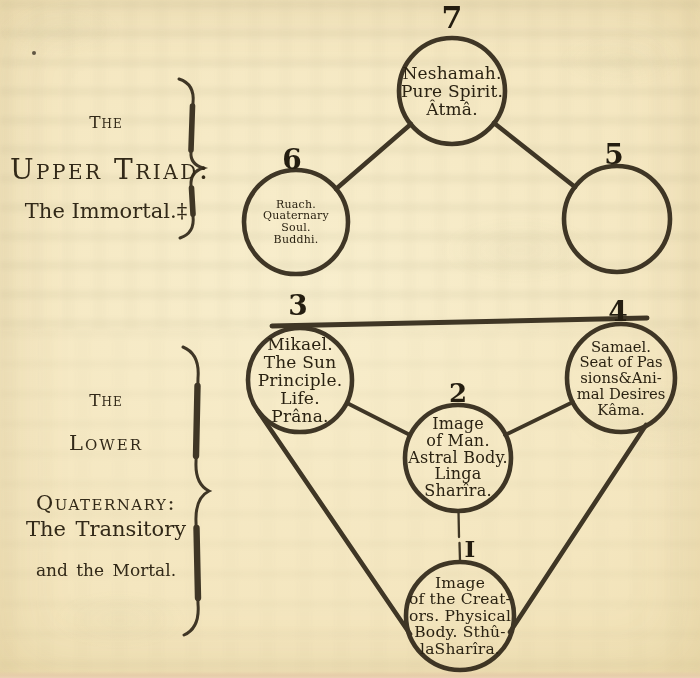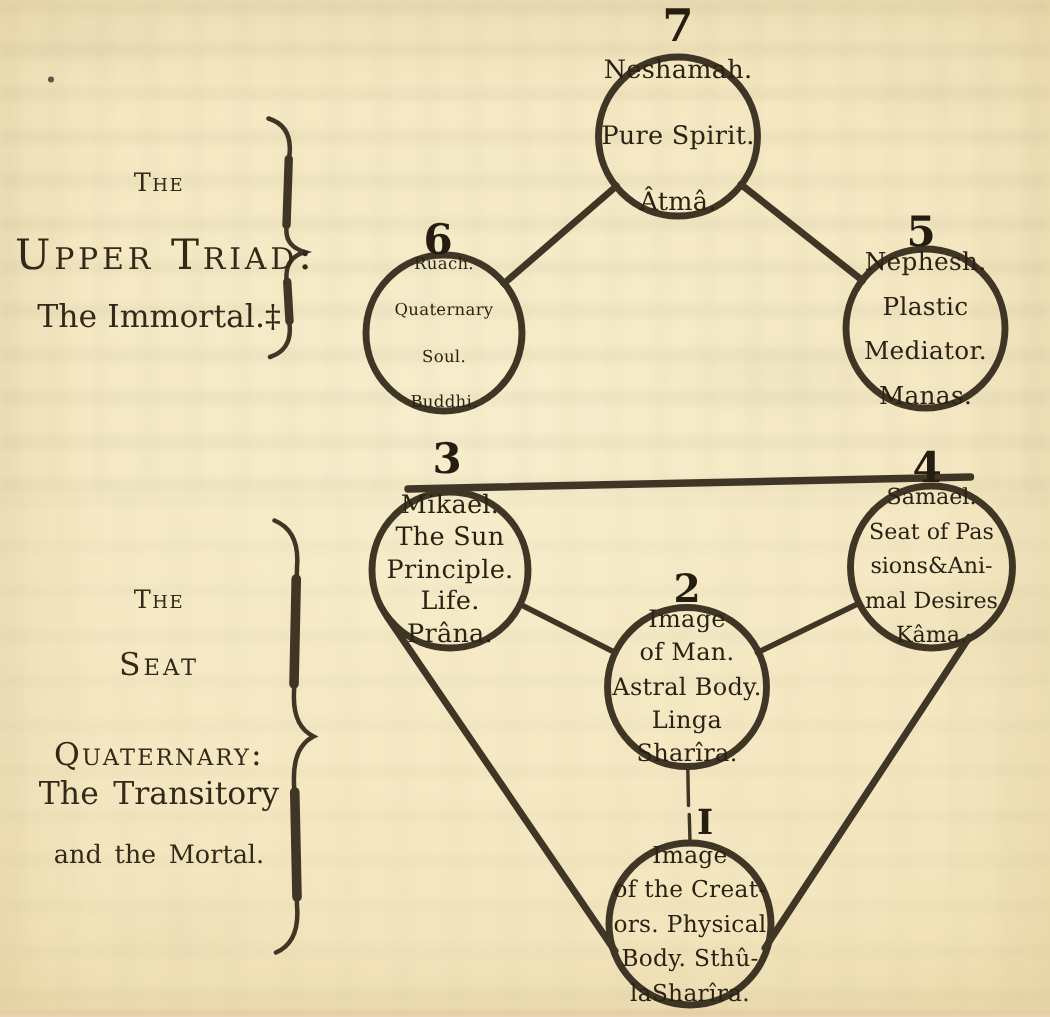--- a/index.html
+++ b/index.html
@@ -29,21 +29,21 @@
       radial-gradient(100px 45px at 120px 620px, rgba(150,150,110,0.08), transparent 70%),
       radial-gradient(90px 40px at 60px 30px, rgba(150,150,110,0.10), transparent 70%);
   }
   .bottom-edge { position:absolute; left:0; bottom:0; width:700px; height:7px;
     background:linear-gradient(180deg, rgba(0,0,0,0) 0%, #e6cda9 60%, #ead2b4 100%); }
   .speck { position:absolute; background:#463d2e; border-radius:50%; opacity:.85; }
 
   svg.lines { position:absolute; left:0; top:0; z-index:2; }
 
   .node { position:absolute; z-index:3; display:flex; flex-direction:column;
-    align-items:center; justify-content:space-between; text-align:center;
+    align-items:center; justify-content:center; text-align:center;
     color:#2a2212; line-height:1.06; letter-spacing:.2px; }
   .node .ln { white-space:nowrap; }
 
   .num { position:absolute; z-index:3; width:40px; text-align:center;
     color:#241d10; font-weight:bold; }
 
   .lbl { position:absolute; left:10px; width:192px; text-align:center;
     z-index:3; color:#322918; white-space:nowrap; }
   .sc  { font-variant:small-caps; }
 </style>
@@ -101,26 +101,20 @@
     <div class="ln">Âtmâ.</div>
   </div>
 
   <div class="node" style="left:244px;top:170px;width:104px;height:104px;font-size:11px;">
     <div class="ln">Ruach.</div>
     <div class="ln">Quaternary</div>
     <div class="ln">Soul.</div>
     <div class="ln">Buddhi.</div>
   </div>
 
-  <div class="node" style="left:564px;top:166px;width:106px;height:106px;font-size:16.5px;">
-    <div class="ln">Nephesh.</div>
-    <div class="ln">Plastic</div>
-    <div class="ln">Mediator.</div>
-    <div class="ln">Manas.</div>
-  </div>
 
   <div class="node" style="left:248px;top:328px;width:104px;height:104px;font-size:17px;">
     <div class="ln">Mikael.</div>
     <div class="ln">The Sun</div>
     <div class="ln">Principle.</div>
     <div class="ln">Life.</div>
     <div class="ln">Prâna.</div>
   </div>
 
   <div class="node" style="left:567px;top:324px;width:108px;height:108px;font-size:14.8px;letter-spacing:0;">
@@ -145,18 +139,18 @@
     <div class="ln">ors. Physical</div>
     <div class="ln">Body. Sthû-</div>
     <div class="ln">laSharîra.</div>
   </div>
 
   <div class="lbl sc" style="top:112px;font-size:17px;letter-spacing:1px;">The</div>
   <div class="lbl sc" style="top:153px;font-size:28px;letter-spacing:2.5px;">Upper Triad:</div>
   <div class="lbl" style="top:199px;font-size:21px;">The Immortal.‡</div>
 
   <div class="lbl sc" style="top:390px;font-size:17px;letter-spacing:1px;">The</div>
-  <div class="lbl sc" style="top:431px;font-size:21px;letter-spacing:2px;">Seat</div>
+  <div class="lbl sc" style="top:431px;font-size:21px;letter-spacing:2px;">Lower</div>
   <div class="lbl sc" style="top:474px;font-size:21px;letter-spacing:1.5px;margin-top:17px;">Quaternary:</div>
   <div class="lbl" style="top:517px;font-size:21px;word-spacing:3px;">The Transitory</div>
   <div class="lbl" style="top:560px;font-size:17px;word-spacing:3px;">and the Mortal.</div>
 
 </div>
 
 </body></html>

